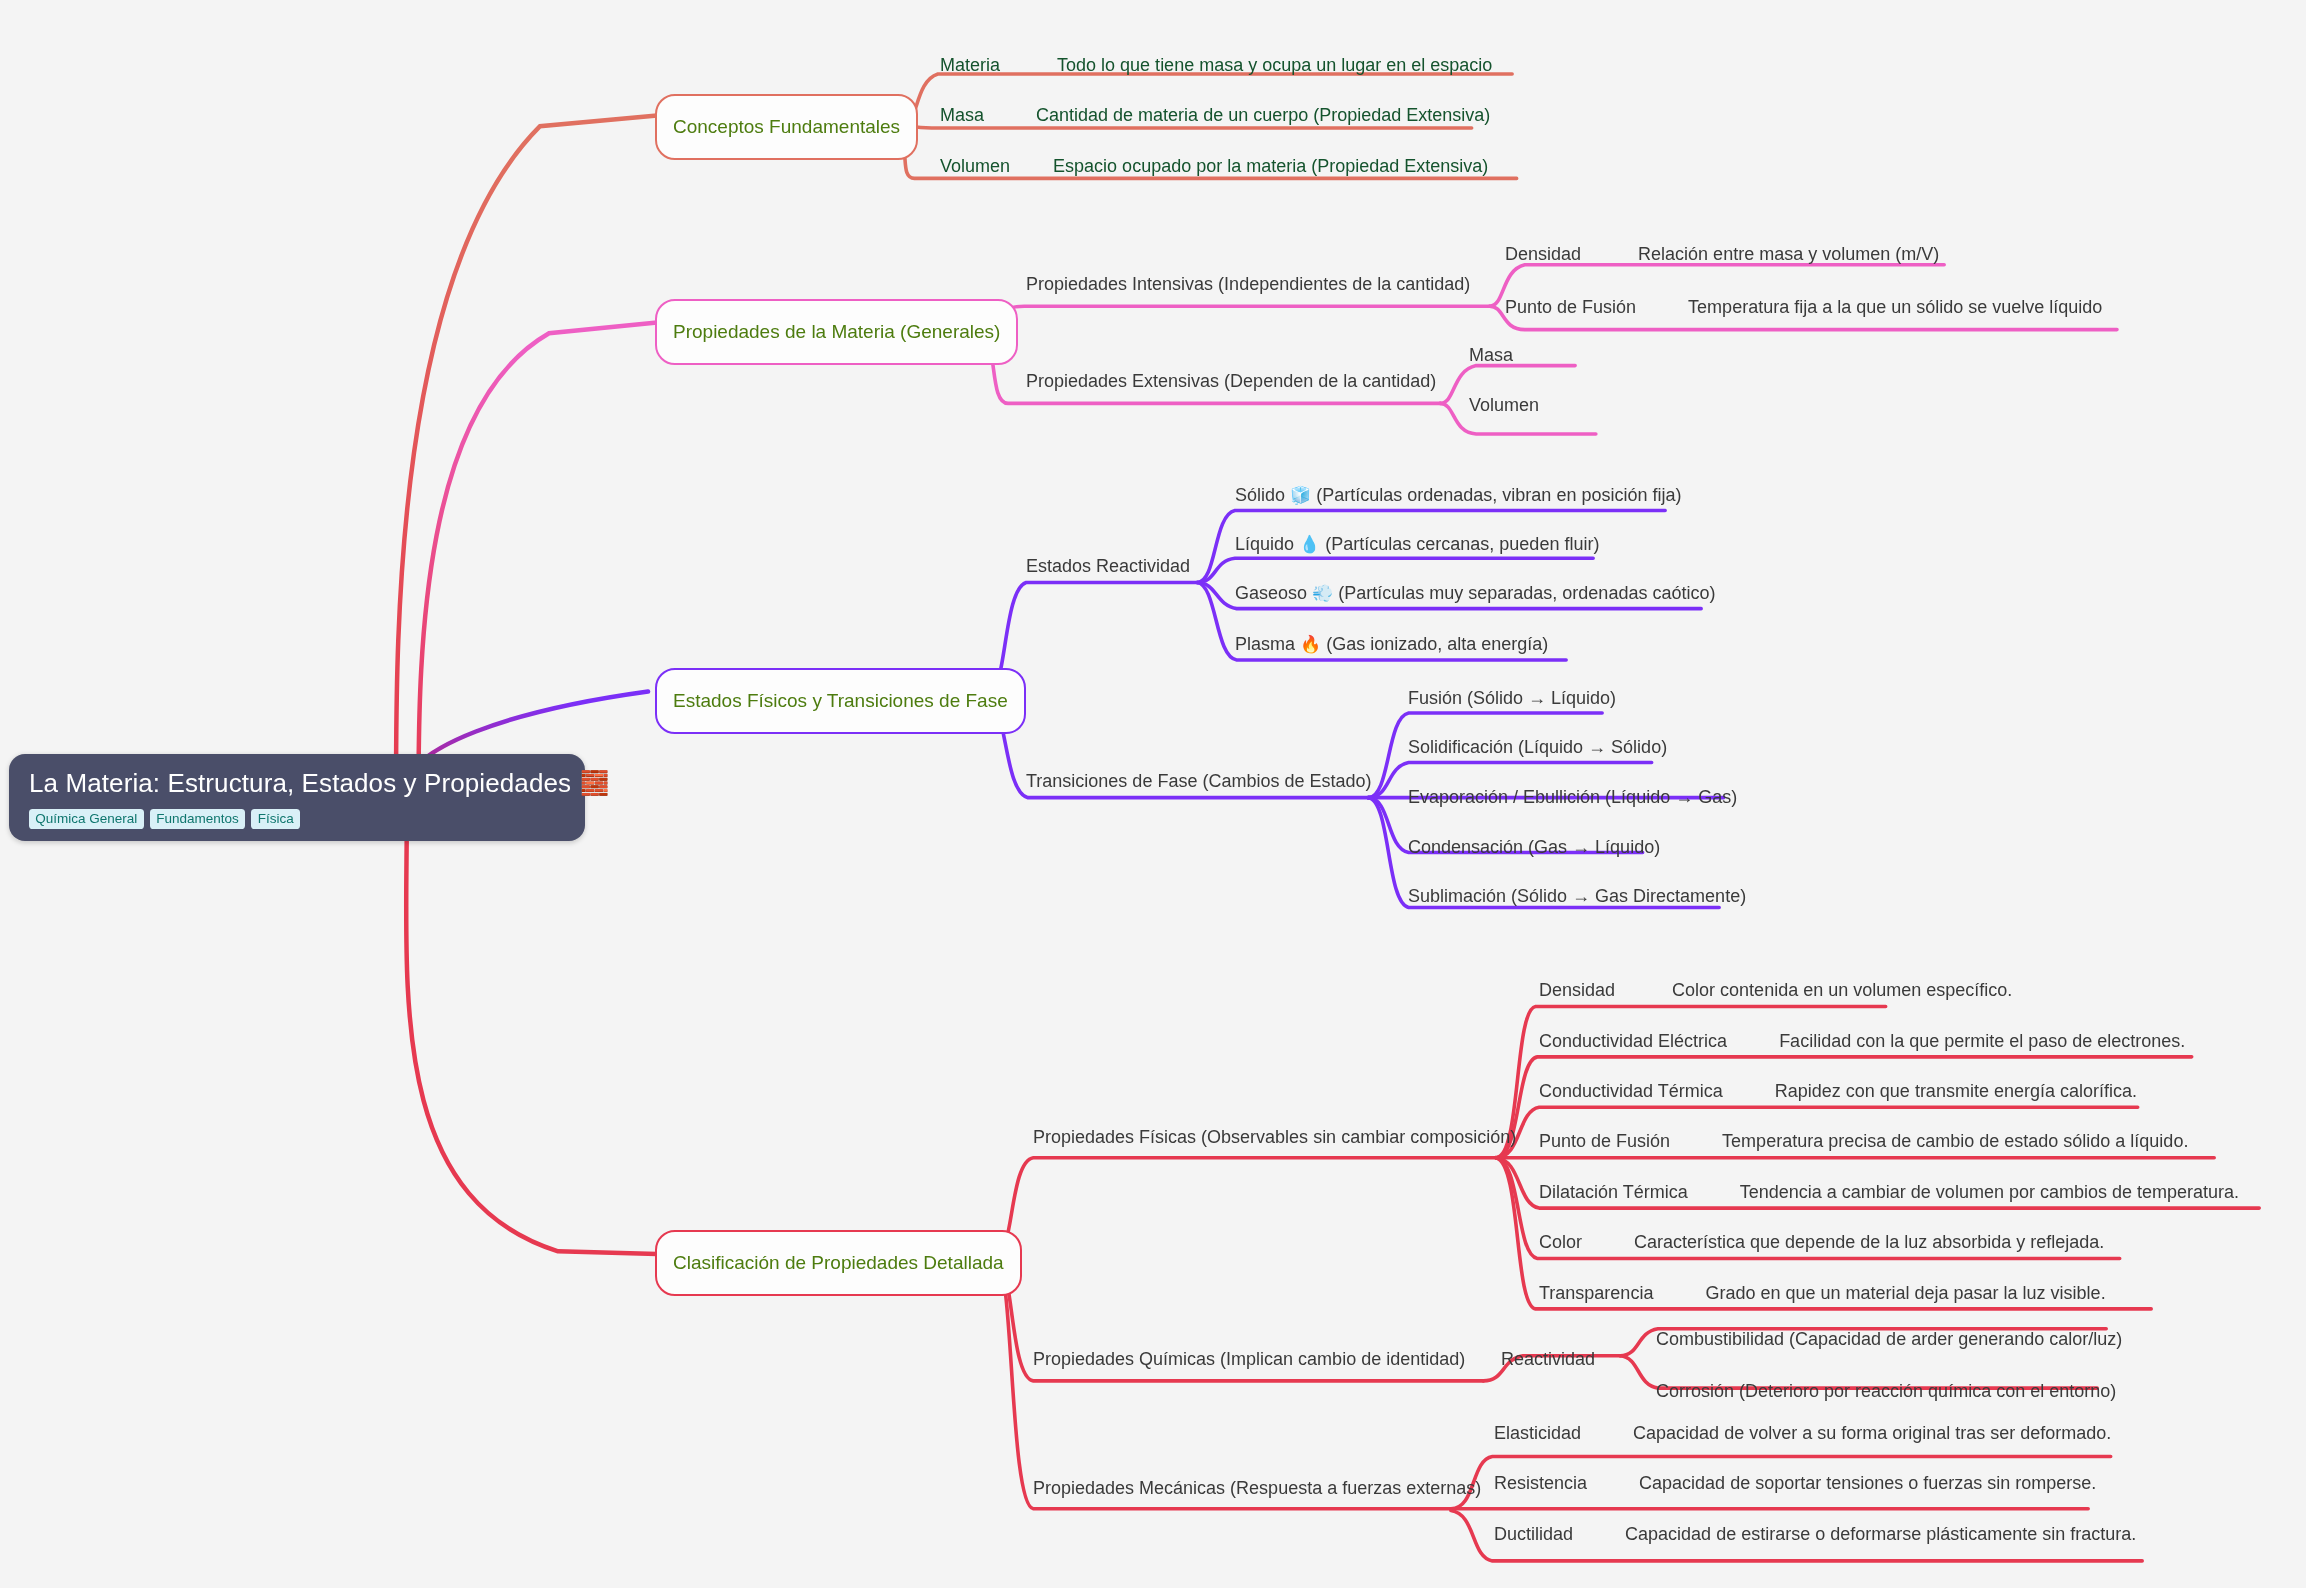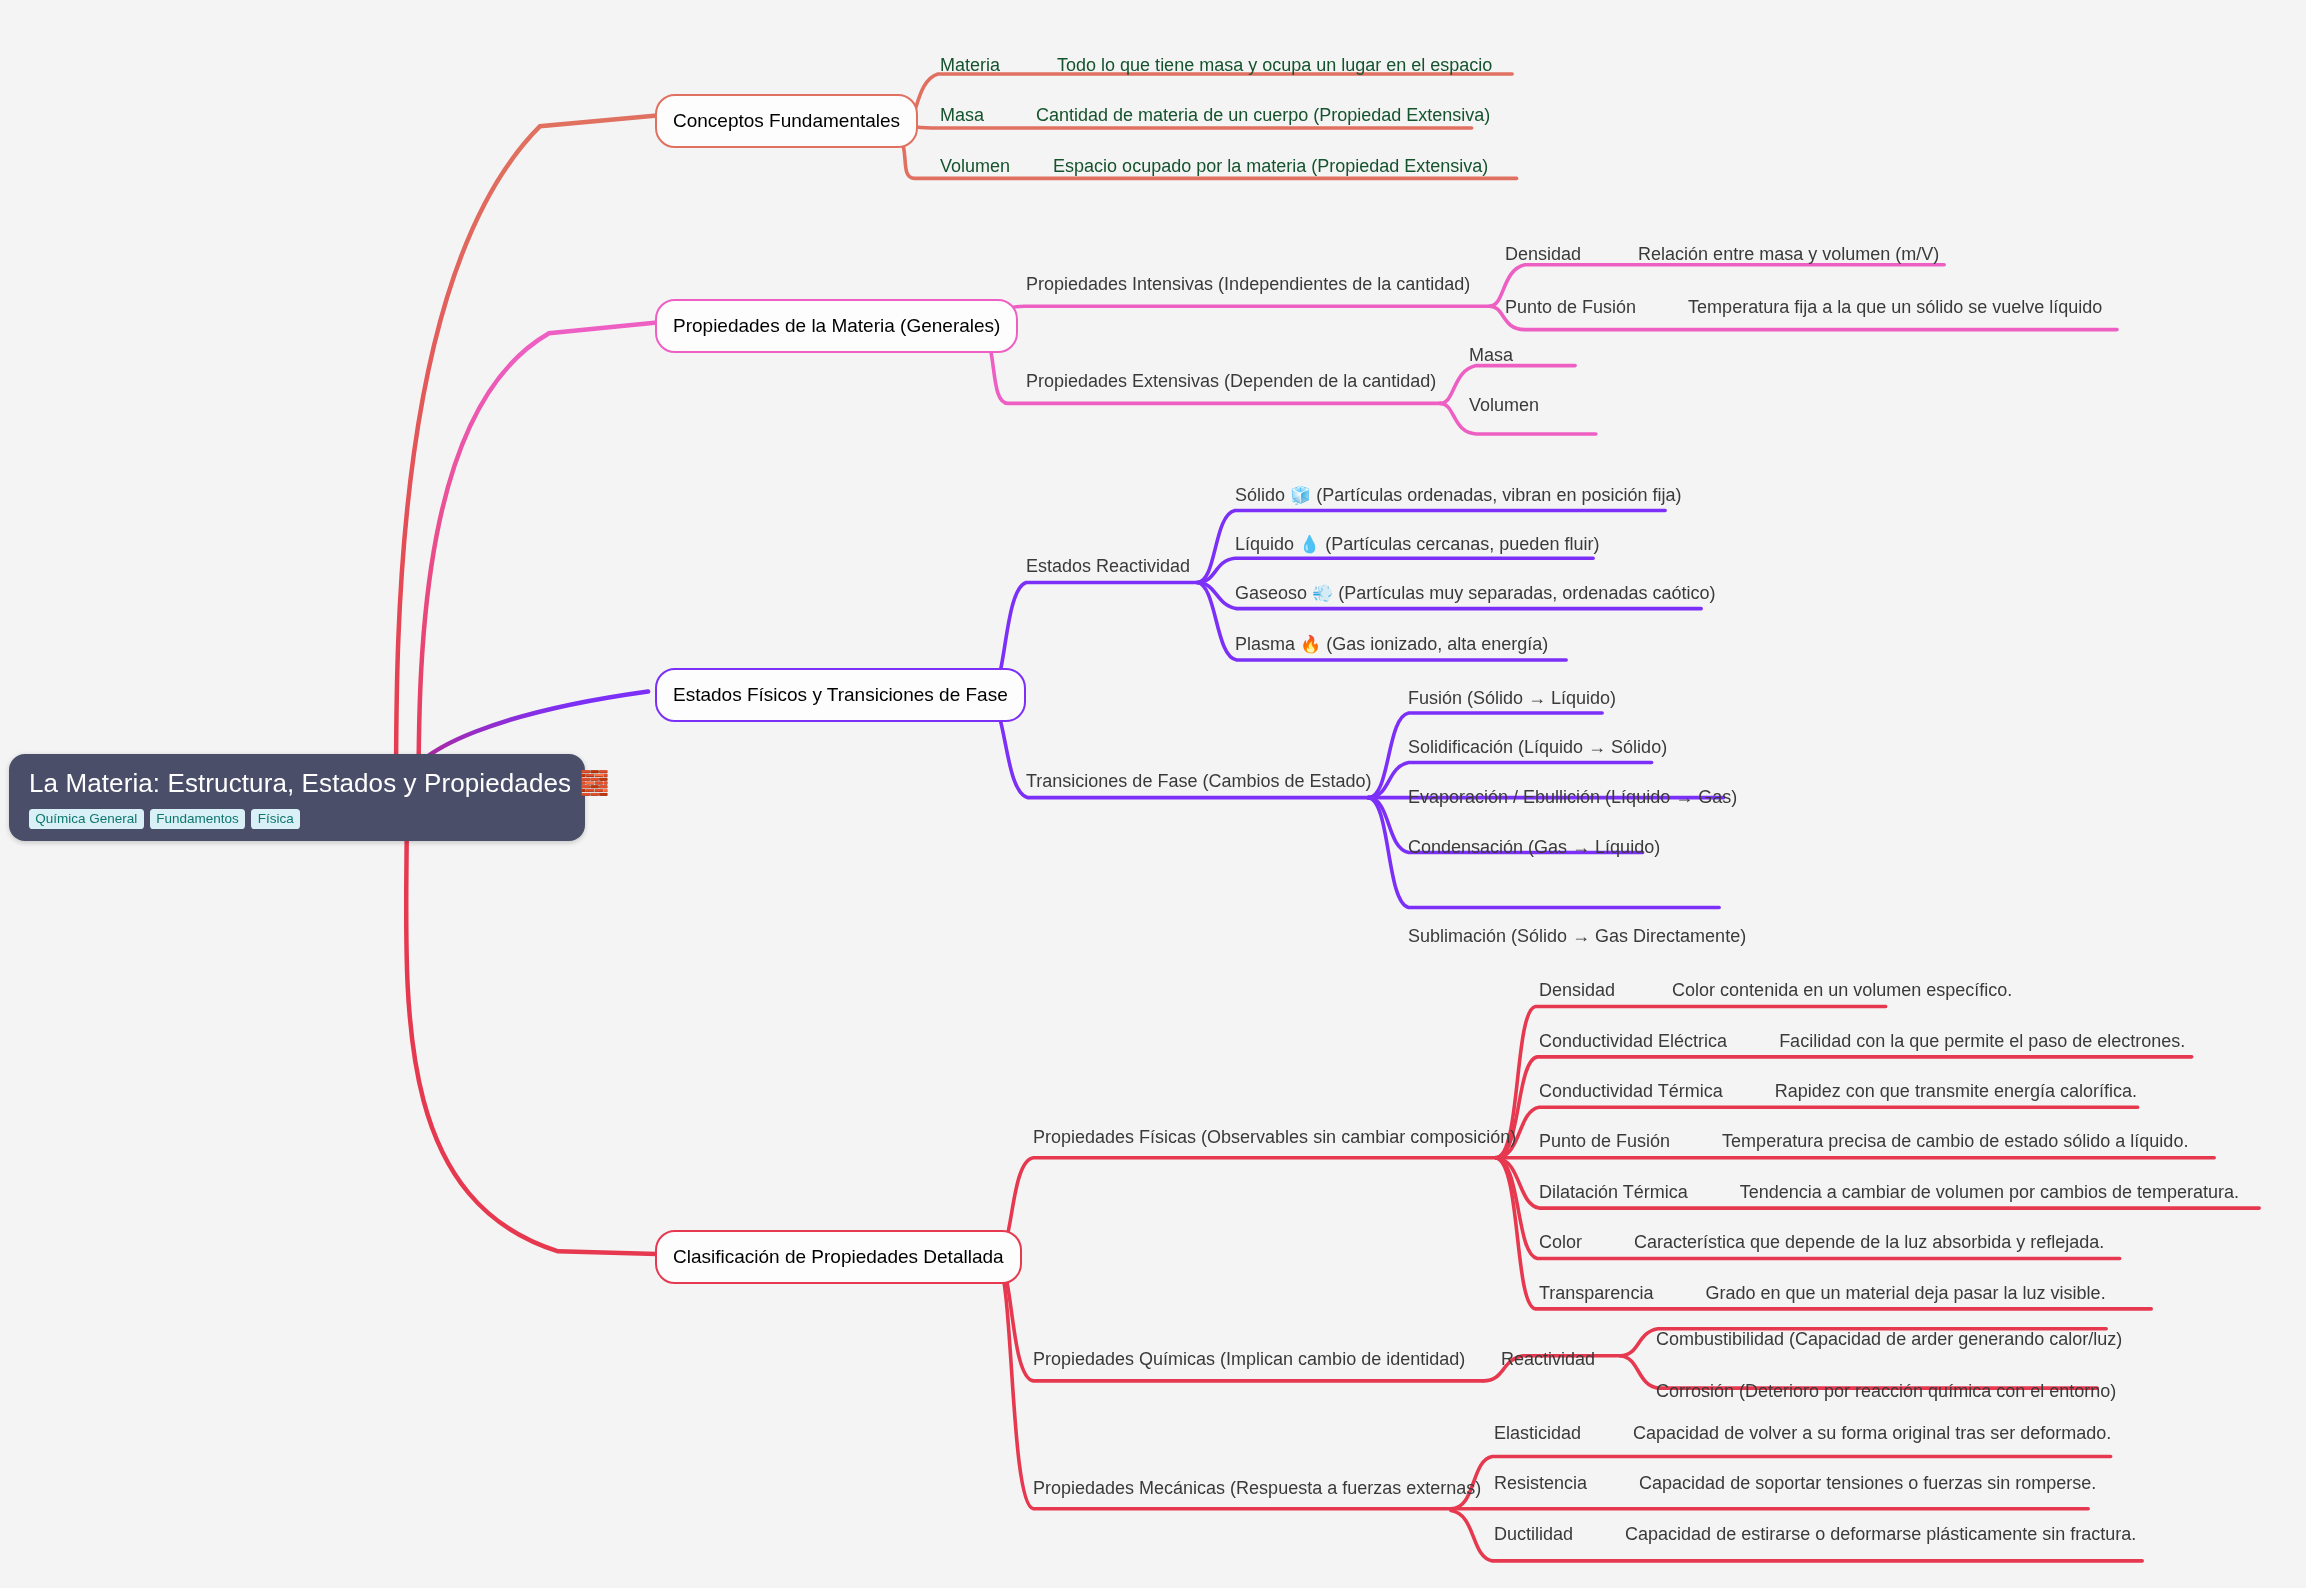--- a/index.html
+++ b/index.html
@@ -41,23 +41,23 @@
     padding:1.8px 6.3px 2.7px 6.3px;
     white-space:nowrap;
   }
 
   
   .topic{
     position:absolute;
     background:#fdfdfd;
     border:2.7px solid #888;
     border-radius:20px;
-    padding:14px 16px;
+    padding:20px 16px;
     font-size:19px;
-    color:#000000;
+    color:#4d7c0f;
     white-space:nowrap;
     box-sizing:border-box;
   }
 
   
   .label{
     position:absolute;
     font-size:18px;
     color:#14532d;
     white-space:nowrap;
@@ -231,21 +231,21 @@
   <div class="label l4" style="left:1235px;top:635px;">
     <span>Plasma</span>
     <span class="emoji">🔥</span>
     <span>(Gas ionizado, alta energía)</span>
   </div>
 
   <div class="label l4" style="left:1408px;top:689px;">Fusión (Sólido → Líquido)</div>
   <div class="label l4" style="left:1408px;top:738px;">Solidificación (Líquido → Sólido)</div>
   <div class="label l4" style="left:1408px;top:788px;">Evaporación / Ebullición (Líquido → Gas)</div>
   <div class="label l4" style="left:1408px;top:838px;">Condensación (Gas → Líquido)</div>
-  <div class="label l4" style="left:1408px;top:927px;">Sublimación (Sólido → Gas Directamente)</div>
+  <div class="label l4" style="left:1408px;top:887px;">Sublimación (Sólido → Gas Directamente)</div>
 
   <div class="label l3" style="left:1033px;top:1128px;">Propiedades Físicas (Observables sin cambiar composición)</div>
 
   <div class="label l3" style="left:1033px;top:1350px;">Propiedades Químicas (Implican cambio de identidad)</div>
 
   <div class="label l3" style="left:1033px;top:1479px;">Propiedades Mecánicas (Respuesta a fuerzas externas)</div>
 
   <div class="label l4" style="left:1539px;top:981px;">
     <span class="kw">Densidad</span>
     <span class="desc" style="margin-left:52px;">Color contenida en un volumen específico.</span>

